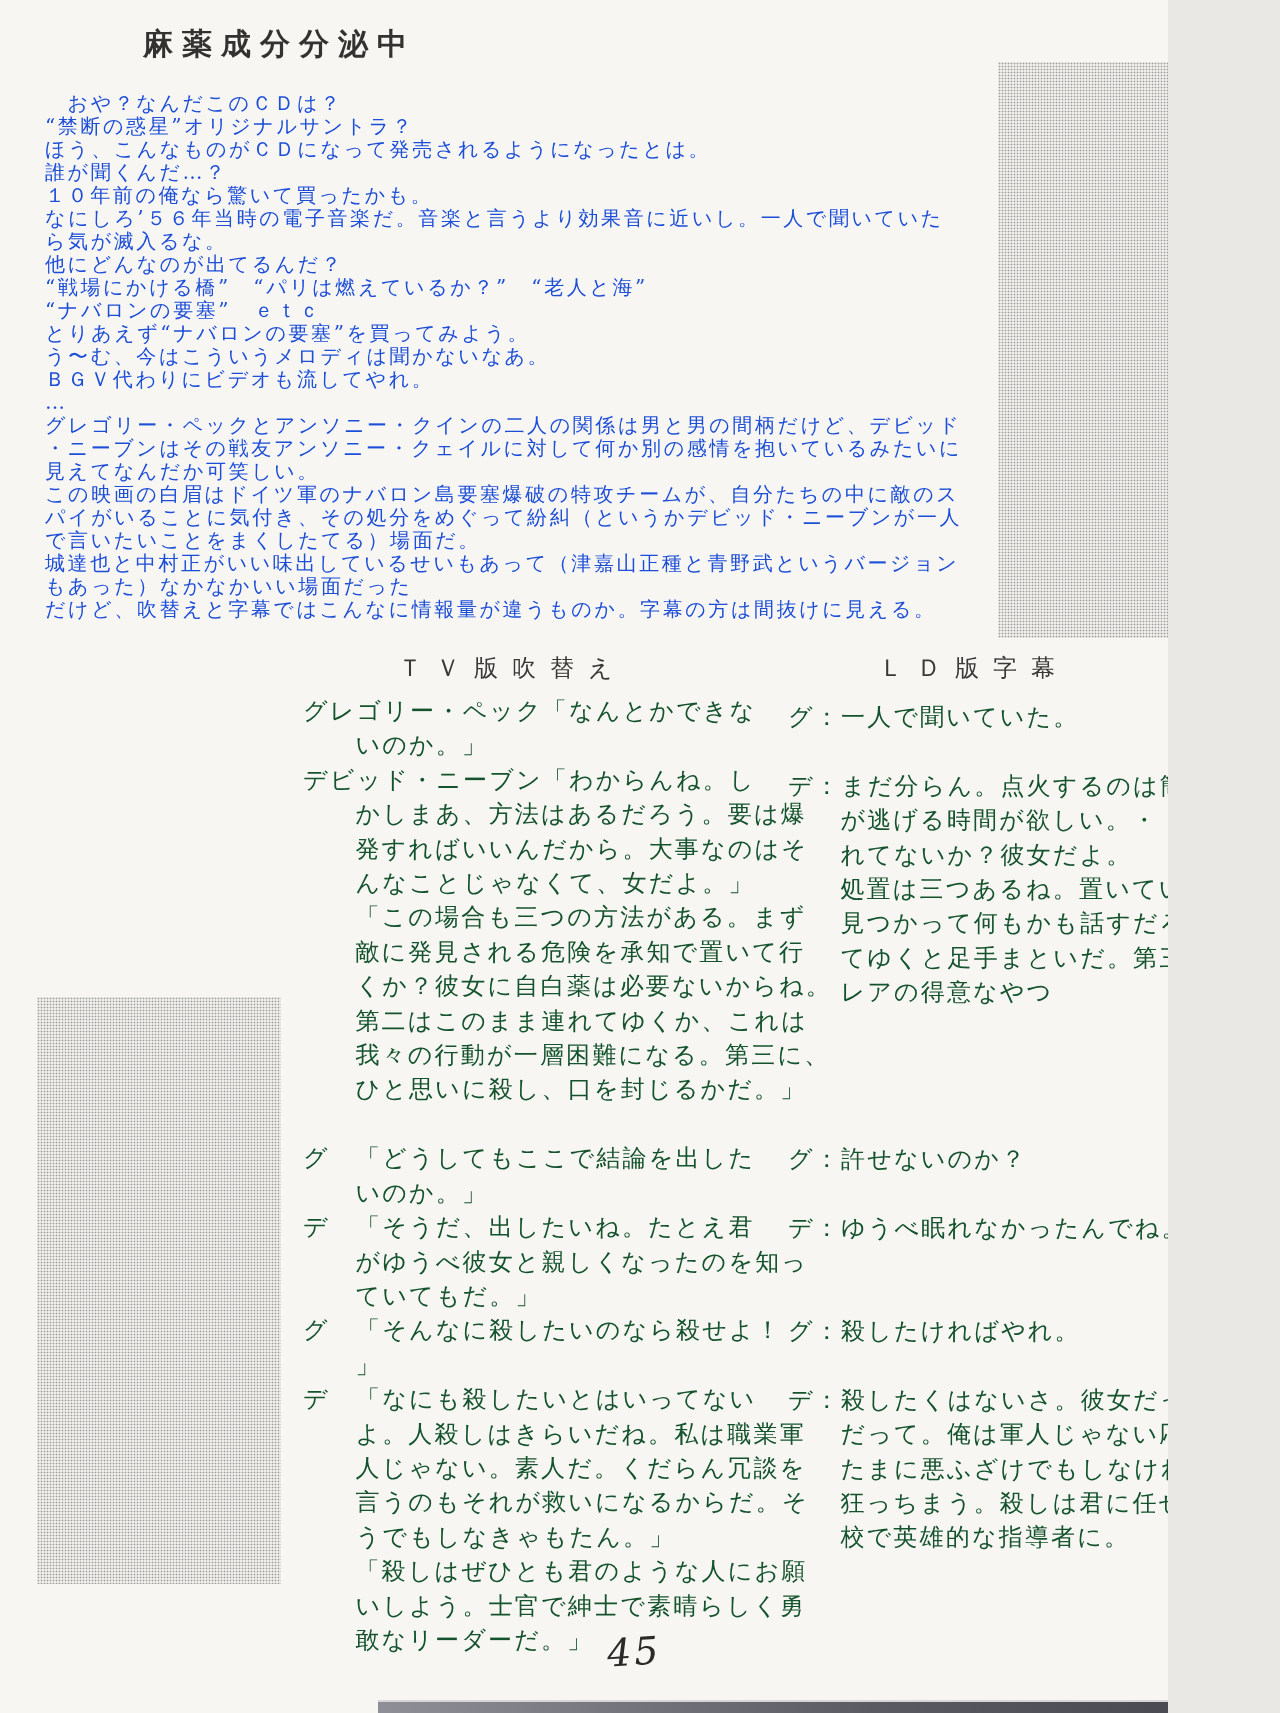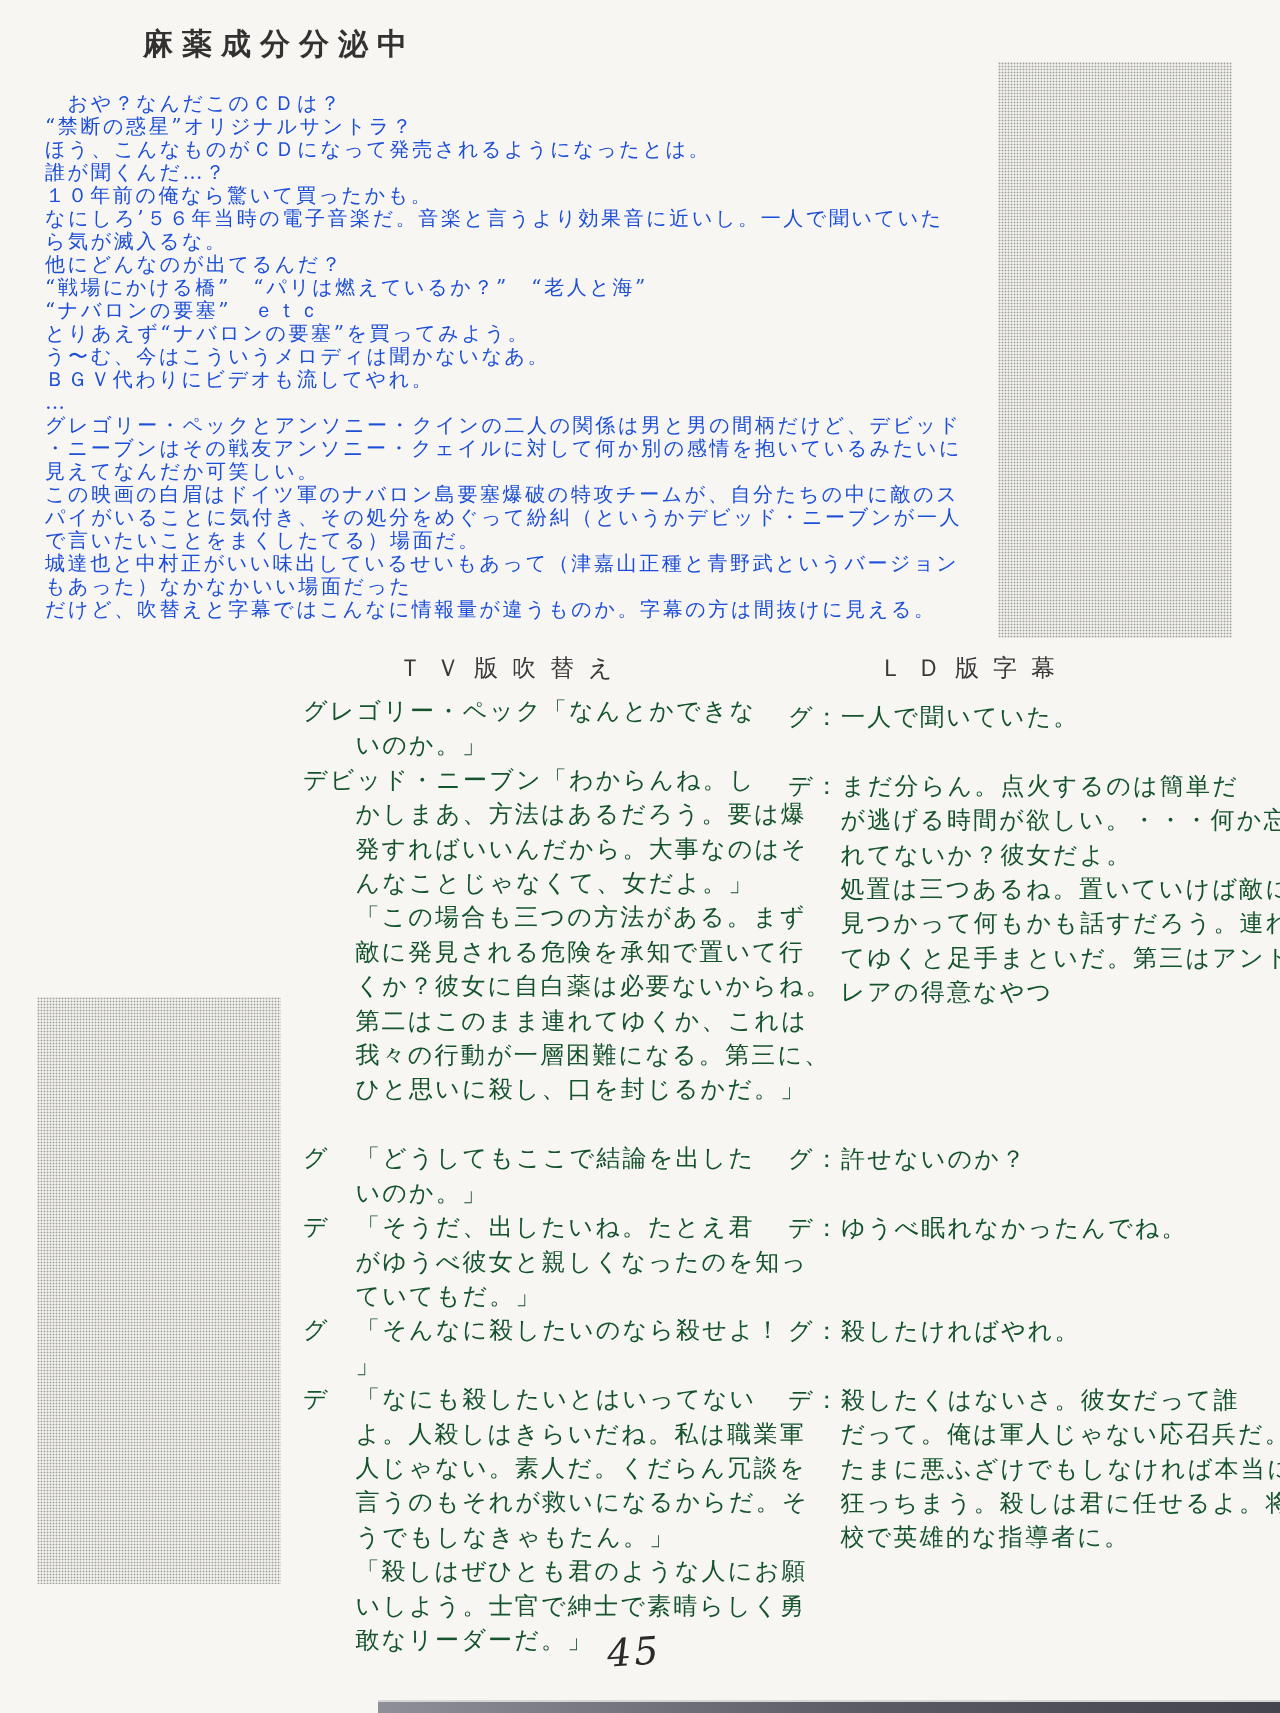--- a/index.html
+++ b/index.html
@@ -2,21 +2,21 @@
 <html><head>
 <meta charset="utf-8">
 <style>
   html, body {
     margin: 0;
     padding: 0;
     background: #e9e8e4;
   }
   .page {
     position: relative;
-    width: 1280px;
+    width: 1168px;
     height: 1713px;
     background: #f7f6f2;
     font-family: "DejaVu Serif", serif;
     color: #3f3e3c;
     overflow: hidden;
   }
   .title {
     position: absolute;
     left: 143px;
     top: 24px;

